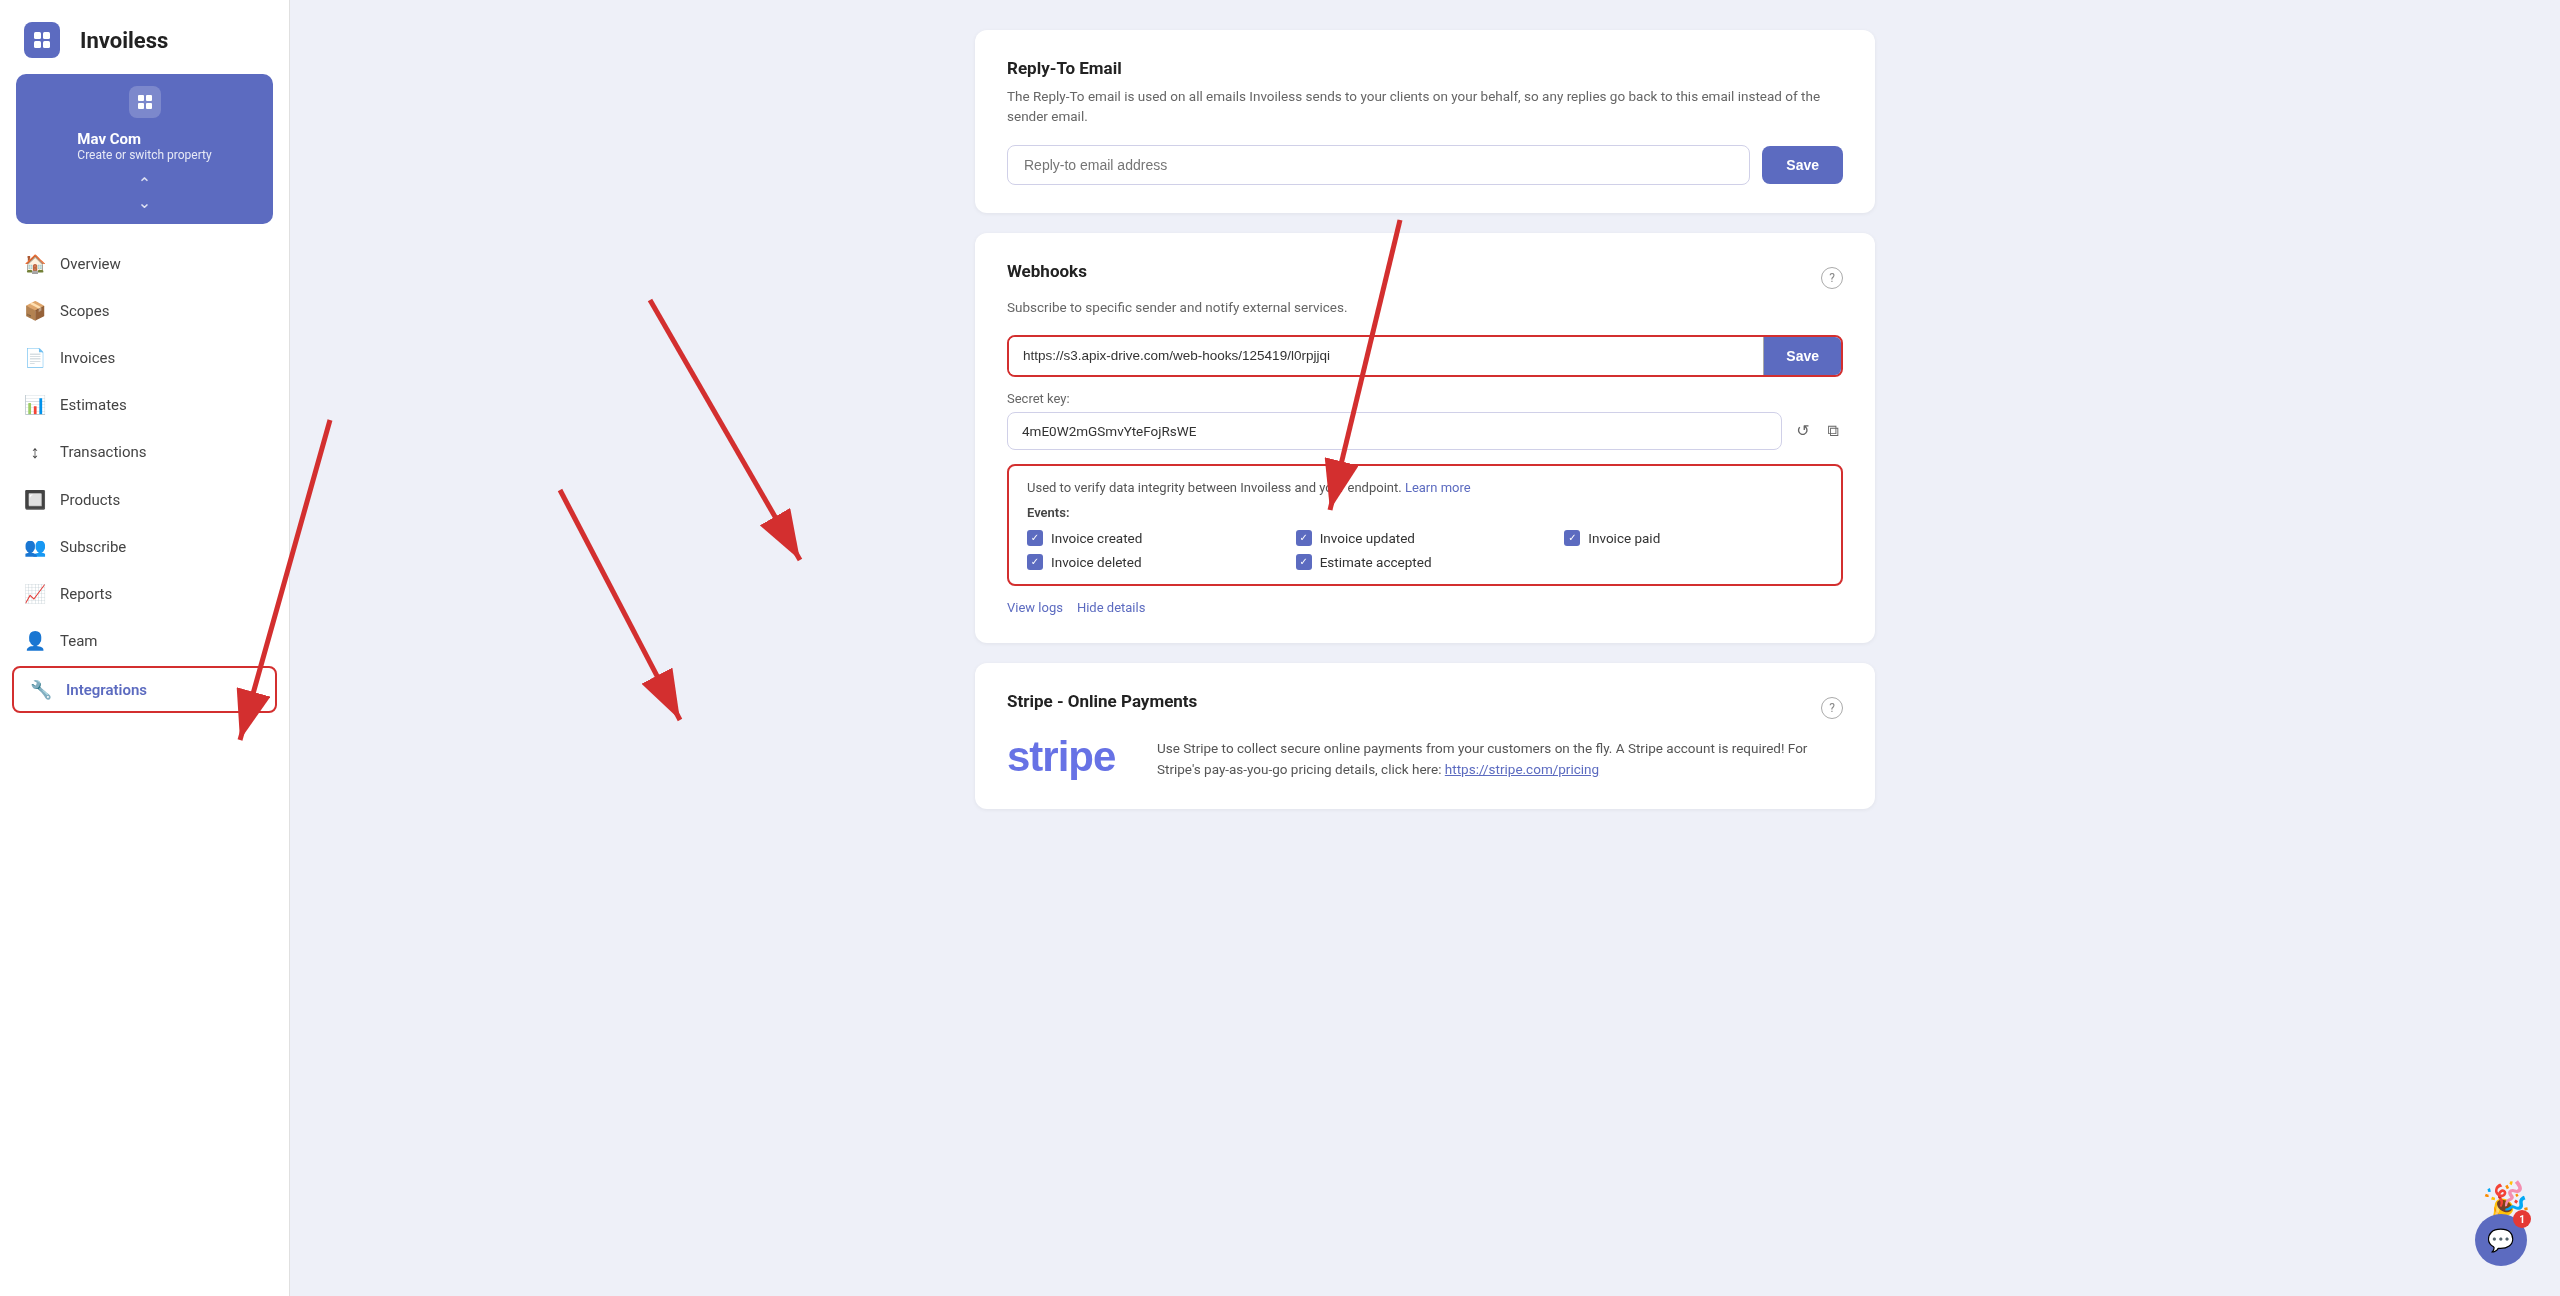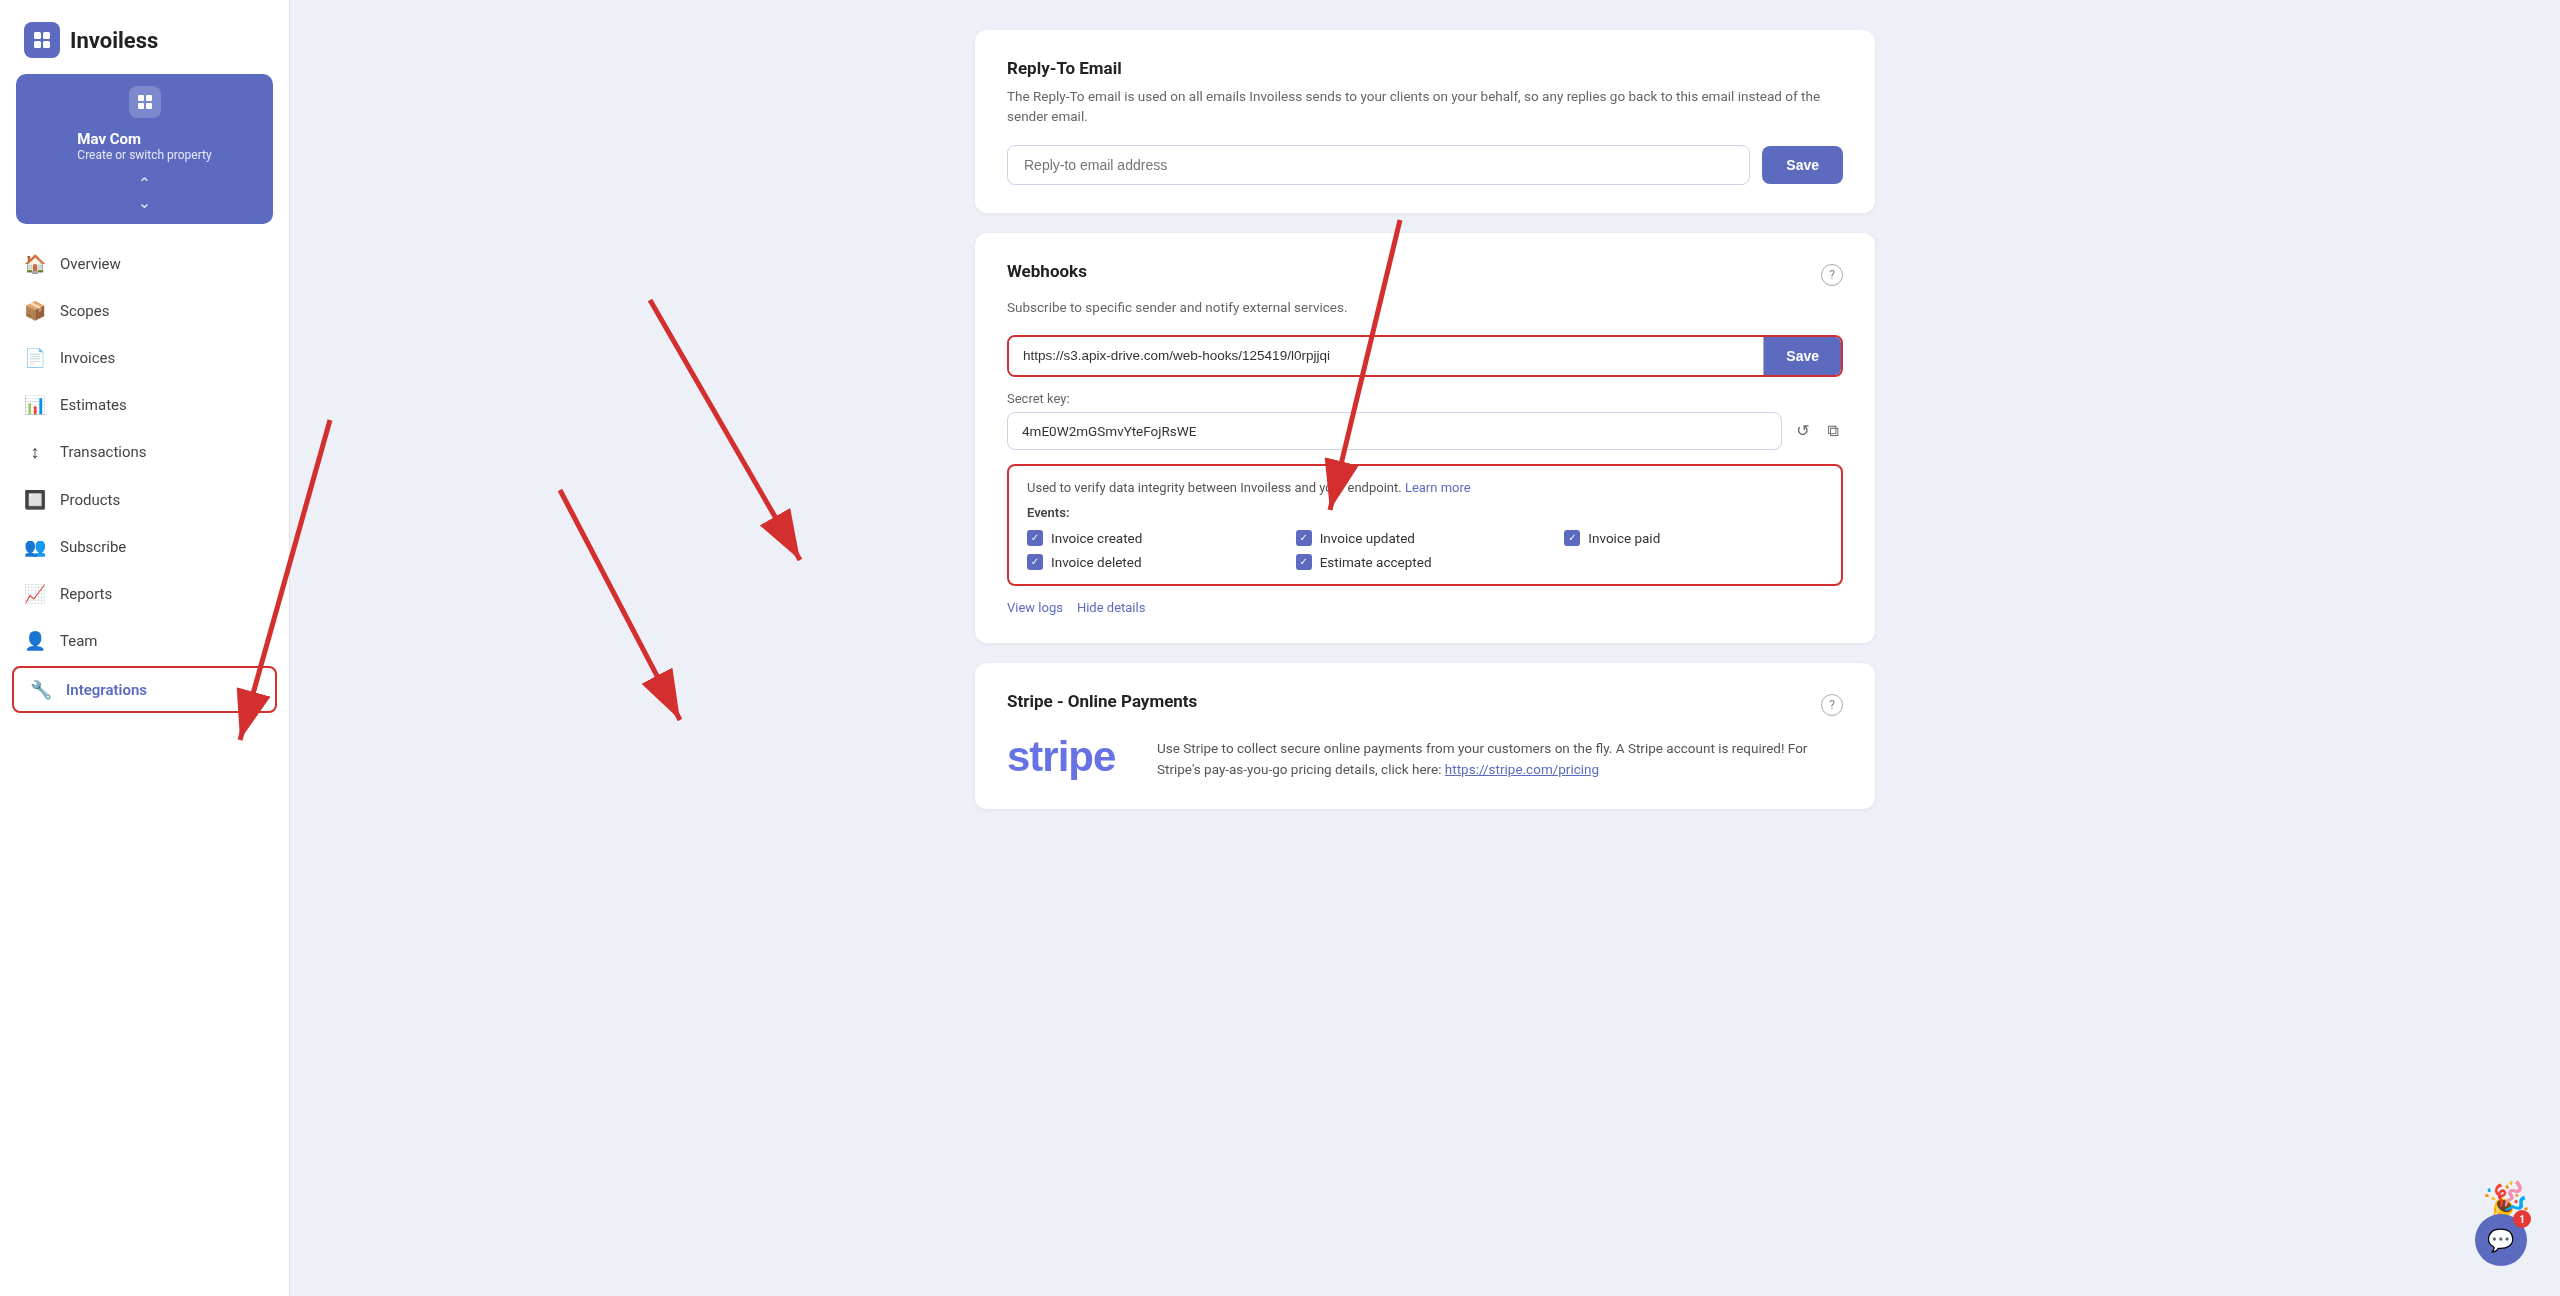--- a/index.html
+++ b/index.html
@@ -18,21 +18,21 @@
       background: #fff;
       display: flex;
       flex-direction: column;
       height: 100vh;
       overflow-y: auto;
       border-right: 1px solid #e0e0e0;
     }
     .sidebar-logo {
       display: flex;
       align-items: center;
-      gap: 10px;
+      gap: 20px;
       padding: 22px 24px 16px;
     }
     .logo-icon {
       width: 36px;
       height: 36px;
       background: #5c6bc0;
       border-radius: 8px;
       display: flex;
       align-items: center;
       justify-content: center;
@@ -147,21 +147,21 @@
       padding: 11px 24px;
       font-size: 14px;
       font-weight: 600;
       cursor: pointer;
     }
 
     
     .webhooks-header {
       display: flex;
       justify-content: space-between;
-      align-items: center;
+      align-items: flex-end;
       margin-bottom: 8px;
     }
     .help-icon {
       width: 22px;
       height: 22px;
       border: 1.5px solid #aaa;
       border-radius: 50%;
       display: flex;
       align-items: center;
       justify-content: center;

